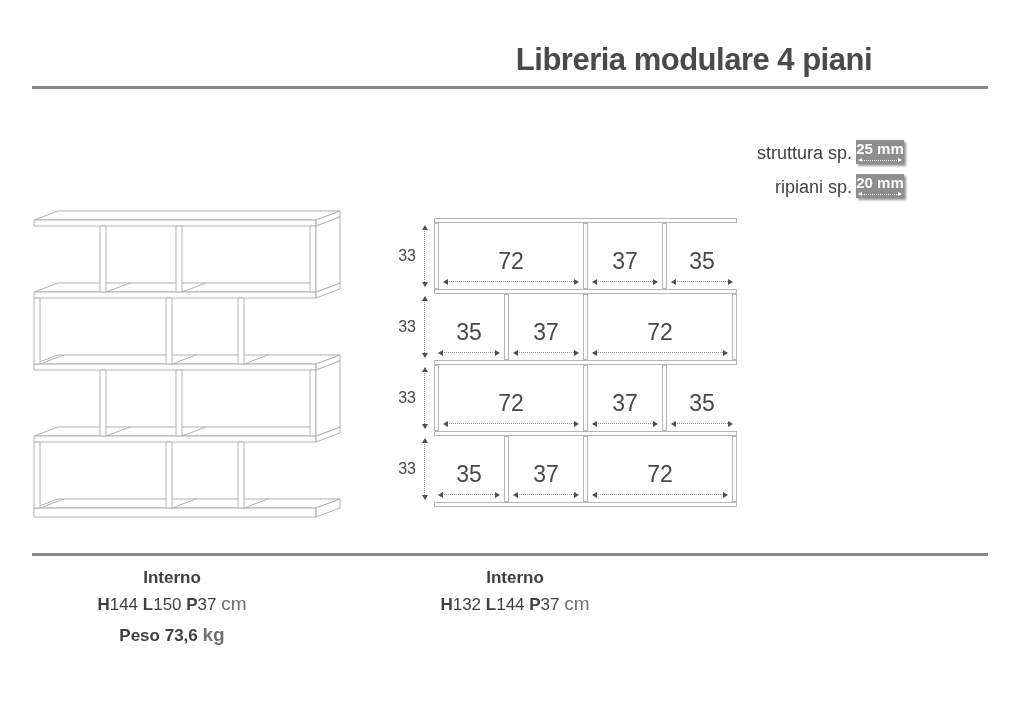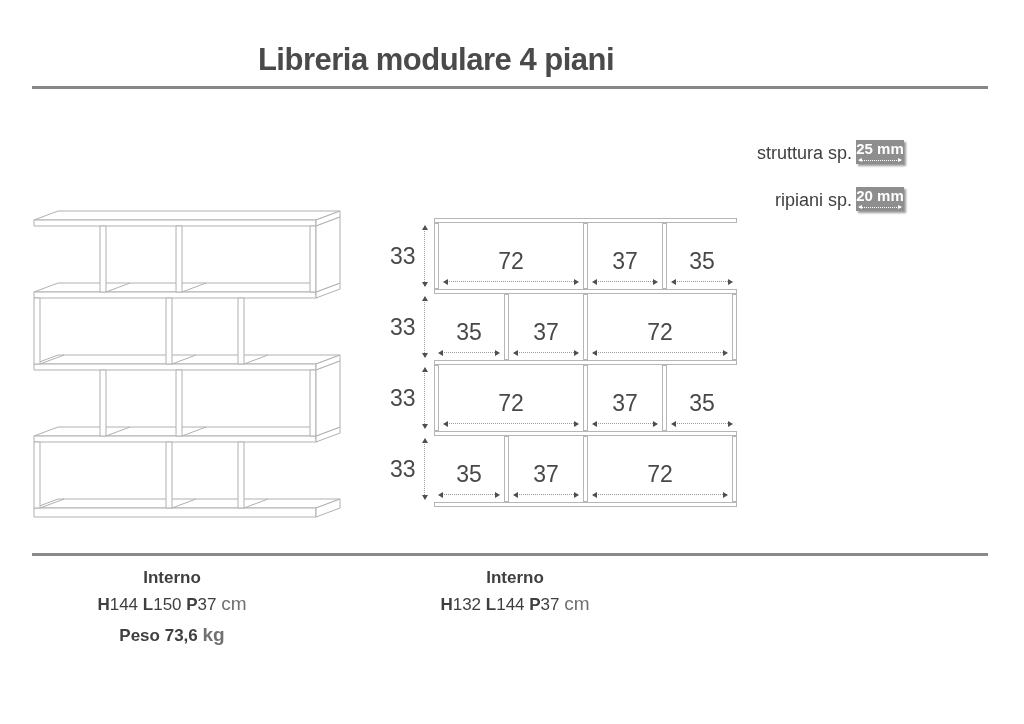--- a/index.html
+++ b/index.html
@@ -3,30 +3,30 @@
 <meta charset="utf-8">
 <style>
   html,body{margin:0;padding:0;}
   body{
     width:1024px;height:724px;background:#ffffff;position:relative;
     font-family:"Liberation Sans","DejaVu Sans",sans-serif;overflow:hidden;
     color:#474747;
   }
   
   .page-title{
-    position:absolute;left:0;top:42px;width:872px;text-align:center;
+    position:absolute;left:0;top:42px;width:872px;text-align:right;
     font-size:31px;font-weight:bold;color:#4a4a4a;letter-spacing:-0.5px;
   }
   .title-rule{
     position:absolute;left:32px;top:86px;width:956px;height:3px;background:#878787;
   }
   
   .spec-row{position:absolute;left:760px;width:150px;height:24px;}
   .spec-row.r1{top:140px;}
-  .spec-row.r2{top:174px;margin-top:13px;}
+  .spec-row.r2{top:174px;}
   .spec-label{
     position:absolute;right:98px;top:3px;width:160px;text-align:right;
     font-size:18px;color:#3f3f3f;white-space:nowrap;right:58px;
   }
   .spec-badge{
     position:absolute;left:96px;top:0;width:48px;height:24px;
     background:#8e8e8e;color:#ffffff;font-weight:bold;font-size:15px;
     text-align:center;line-height:18px;box-shadow:2px 2px 2px rgba(70,70,70,0.55);
   }
   .badge-dim{
@@ -51,22 +51,22 @@
   }
   .hdim{position:absolute;left:5px;right:5px;height:0;border-top:1px dotted #9c9c9c;}
   .hdim::before,.hdim::after{content:"";position:absolute;top:-3.5px;}
   .hdim::before{left:-1px;border:solid transparent;border-width:3px 5px 3px 0;border-right-color:#4f4f4f;}
   .hdim::after{right:-1px;border:solid transparent;border-width:3px 0 3px 5px;border-left-color:#4f4f4f;}
   .vdim{position:absolute;width:0;border-left:1px dotted #9c9c9c;}
   .vdim::before,.vdim::after{content:"";position:absolute;left:-3.5px;}
   .vdim::before{top:-1px;border:solid transparent;border-width:0 3px 5px 3px;border-bottom-color:#4f4f4f;}
   .vdim::after{bottom:-1px;border:solid transparent;border-width:5px 3px 0 3px;border-top-color:#4f4f4f;}
   .dim-label{
-    position:absolute;left:0;width:26px;
-    font-size:23px;color:#484848;line-height:24px;
+    position:absolute;left:0;width:26px;text-align:right;
+    font-size:16px;color:#484848;line-height:24px;
   }
   
   .footer-rule{position:absolute;left:32px;top:553px;width:956px;height:3px;background:#8a8a8a;}
   .foot-block{position:absolute;width:240px;text-align:center;}
   .foot-block.esterno{left:52px;top:568px;}
   .foot-block.interno{left:395px;top:568px;}
   .foot-title{font-size:17px;font-weight:bold;color:#3f3f3f;}
   .foot-dims{font-size:17px;color:#3f3f3f;margin-top:5px;white-space:nowrap;}
   .foot-dims b{font-weight:bold;}
   .unit{font-size:19px;color:#707070;}

